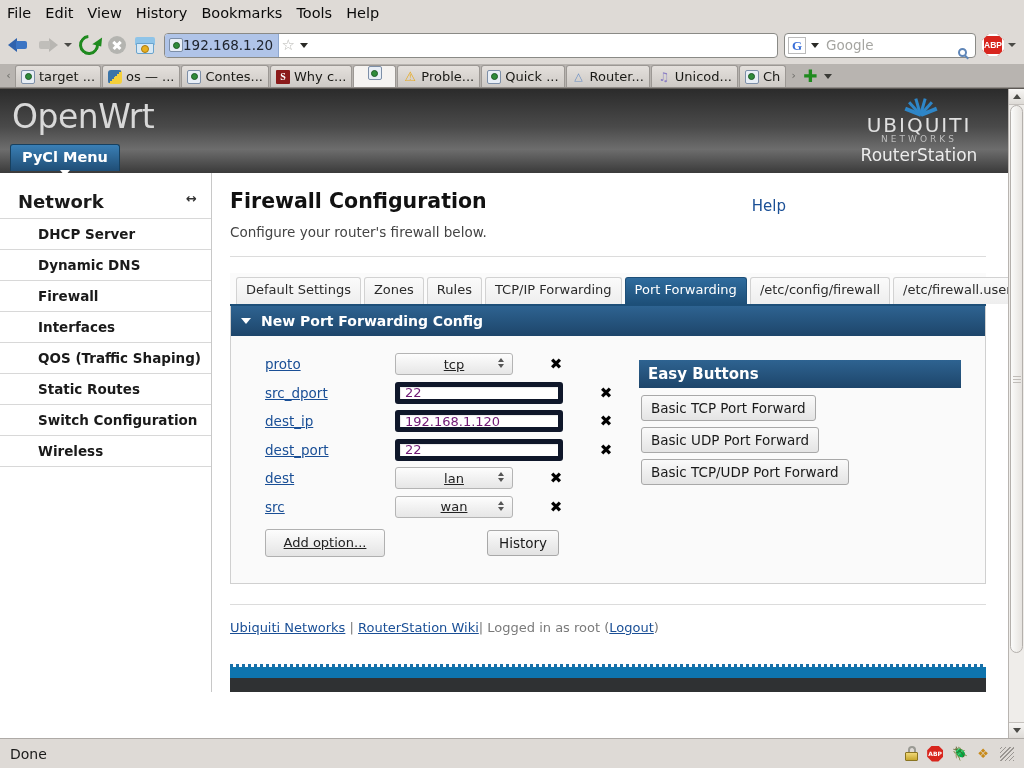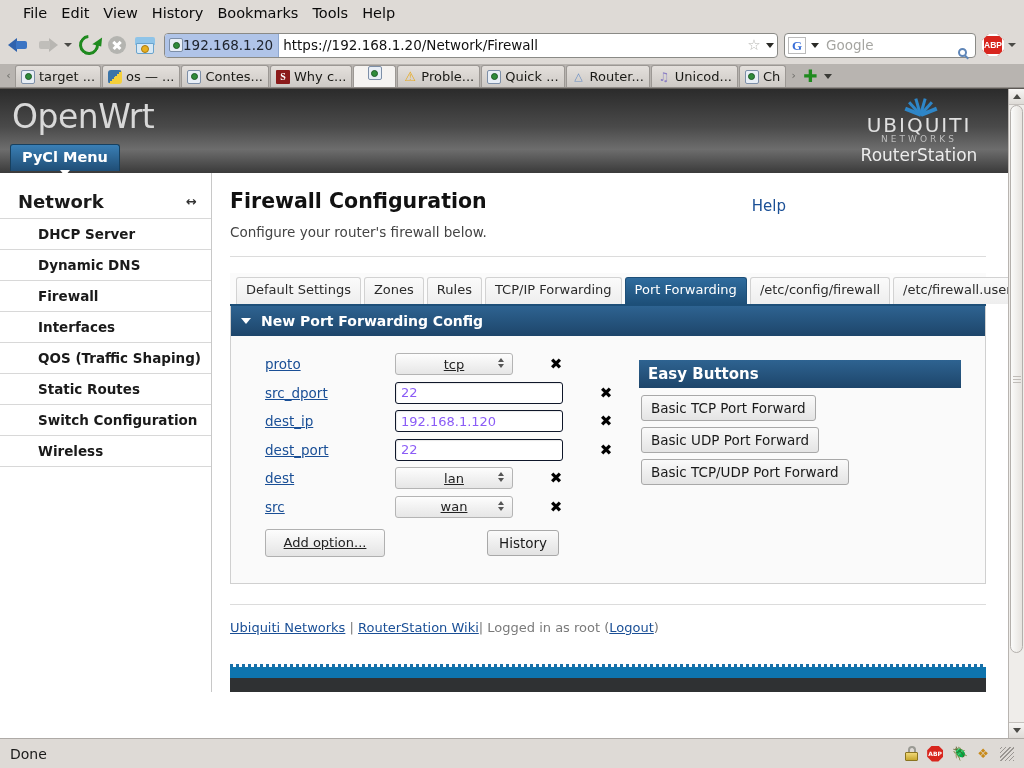--- a/index.html
+++ b/index.html
@@ -16,21 +16,21 @@
     width: 1024px; height: 768px;
     display: flex; flex-direction: column;
     background: #d6d2ce;
   }
 
   
   .menubar {
     height: 26px;
     background: #dedad6;
     display: flex; align-items: center;
-    padding-left: 16px;
+    padding-left: 0;
     flex: 0 0 26px;
   }
   .menubar .mi {
     font-size: 14.5px;
     color: #0a0a0a;
     padding: 2px 7px;
     white-space: nowrap;
     cursor: default;
   }
 
@@ -378,21 +378,21 @@
   .owbody { display: flex; background: #fff; position: relative; }
   .sidebar {
     width: 212px; flex: 0 0 212px;
     padding: 18px 0 0 0;
     border-right: 1px solid #c8c8c8;
     min-height: 500px;
   }
   .sbtitle {
     font-size: 18px; color: #1a1a1a; font-weight: bold;
     padding: 0 14px 6px 18px;
-    display: flex; justify-content: space-between; align-items: center;
+    display: flex; justify-content: space-between; align-items: flex-start;
     font-family: "DejaVu Sans", sans-serif;
   }
   .sbtitle .collapse { font-size: 13px; color: #333; }
   .sbitem {
     font-size: 13.5px; font-weight: bold; color: #1a1a1a;
     padding: 7px 6px 7px 38px;
     border-top: 1px solid #d8d8d8;
     font-family: "DejaVu Sans", sans-serif;
   }
   .sbitem:last-child { border-bottom: 1px solid #d8d8d8; }
@@ -486,23 +486,23 @@
   .fsel .spin {
     position: absolute; right: 8px; top: 50%; margin-top: -6px;
     display: flex; flex-direction: column; gap: 2px; align-items: center;
   }
   .fsel .spin i { width:0;height:0;border-left:3.5px solid transparent;border-right:3.5px solid transparent; display:block;}
   .fsel .spin i.u { border-bottom: 4px solid #555; }
   .fsel .spin i.d { border-top: 4px solid #555; }
   .finput {
     width: 168px; height: 22px;
     background: #fff;
-    border: 1px solid #0f172a;
+    border: 5px solid #0f172a;
     border-radius: 3px;
-    font-size: 13px; color: #8b5cf6;
+    font-size: 13px; color: #701a75;
     padding: 0 5px;
     display: flex; align-items: center;
     box-shadow: inset 1px 1px 1px rgba(0,0,0,.09);
   }
   .fx {
     margin-left: 36px;
     font-size: 15px; color: #000; font-weight: bold;
     width: 14px; text-align: center;
     font-family: "DejaVu Sans", sans-serif;
   }
@@ -636,21 +636,20 @@
         </span>
     </div>
 
     <div class="urlbar">
       <div class="idbadge">
         <span class="favi">
             <i></i>
           </span>
         <span>192.168.1.20</span>
       </div>
-      <div class="urltext">https://192.168.1.20/Network/Firewall</div>
       <div class="starico">☆</div>
       <div class="urlcaret">
           <i></i>
         </div>
     </div>
 
     <div class="searchbar">
       <div class="gicon">G</div>
       <div class="urlcaret">
           <i></i>

